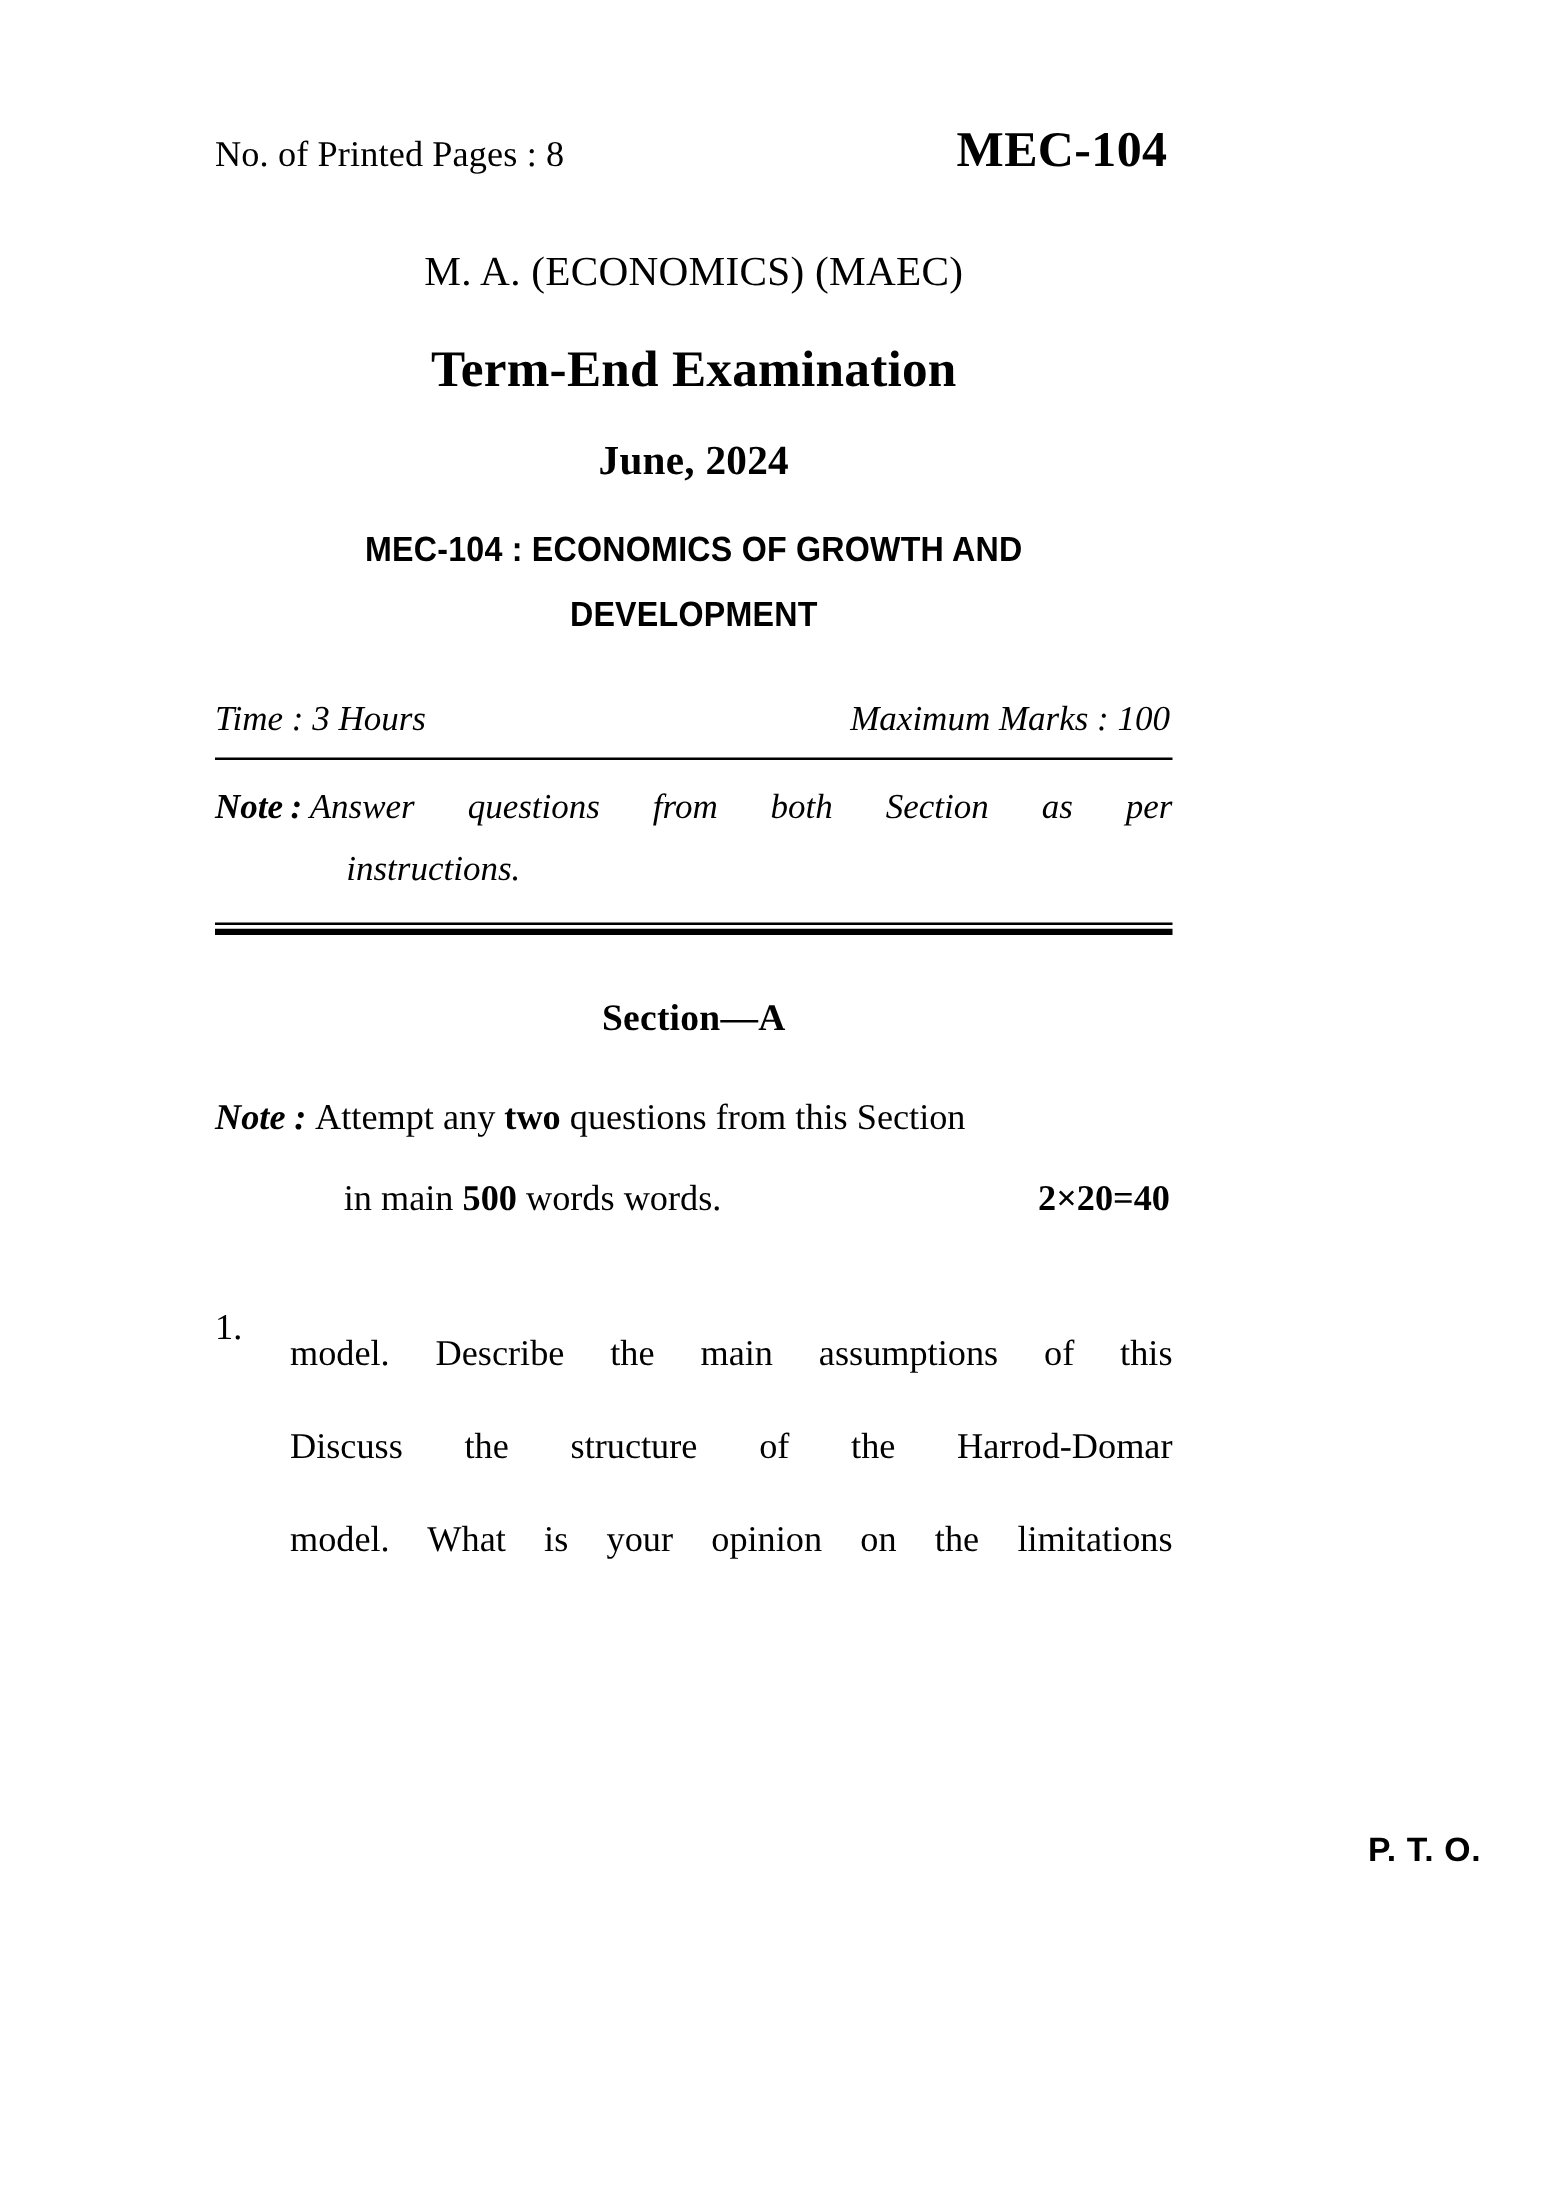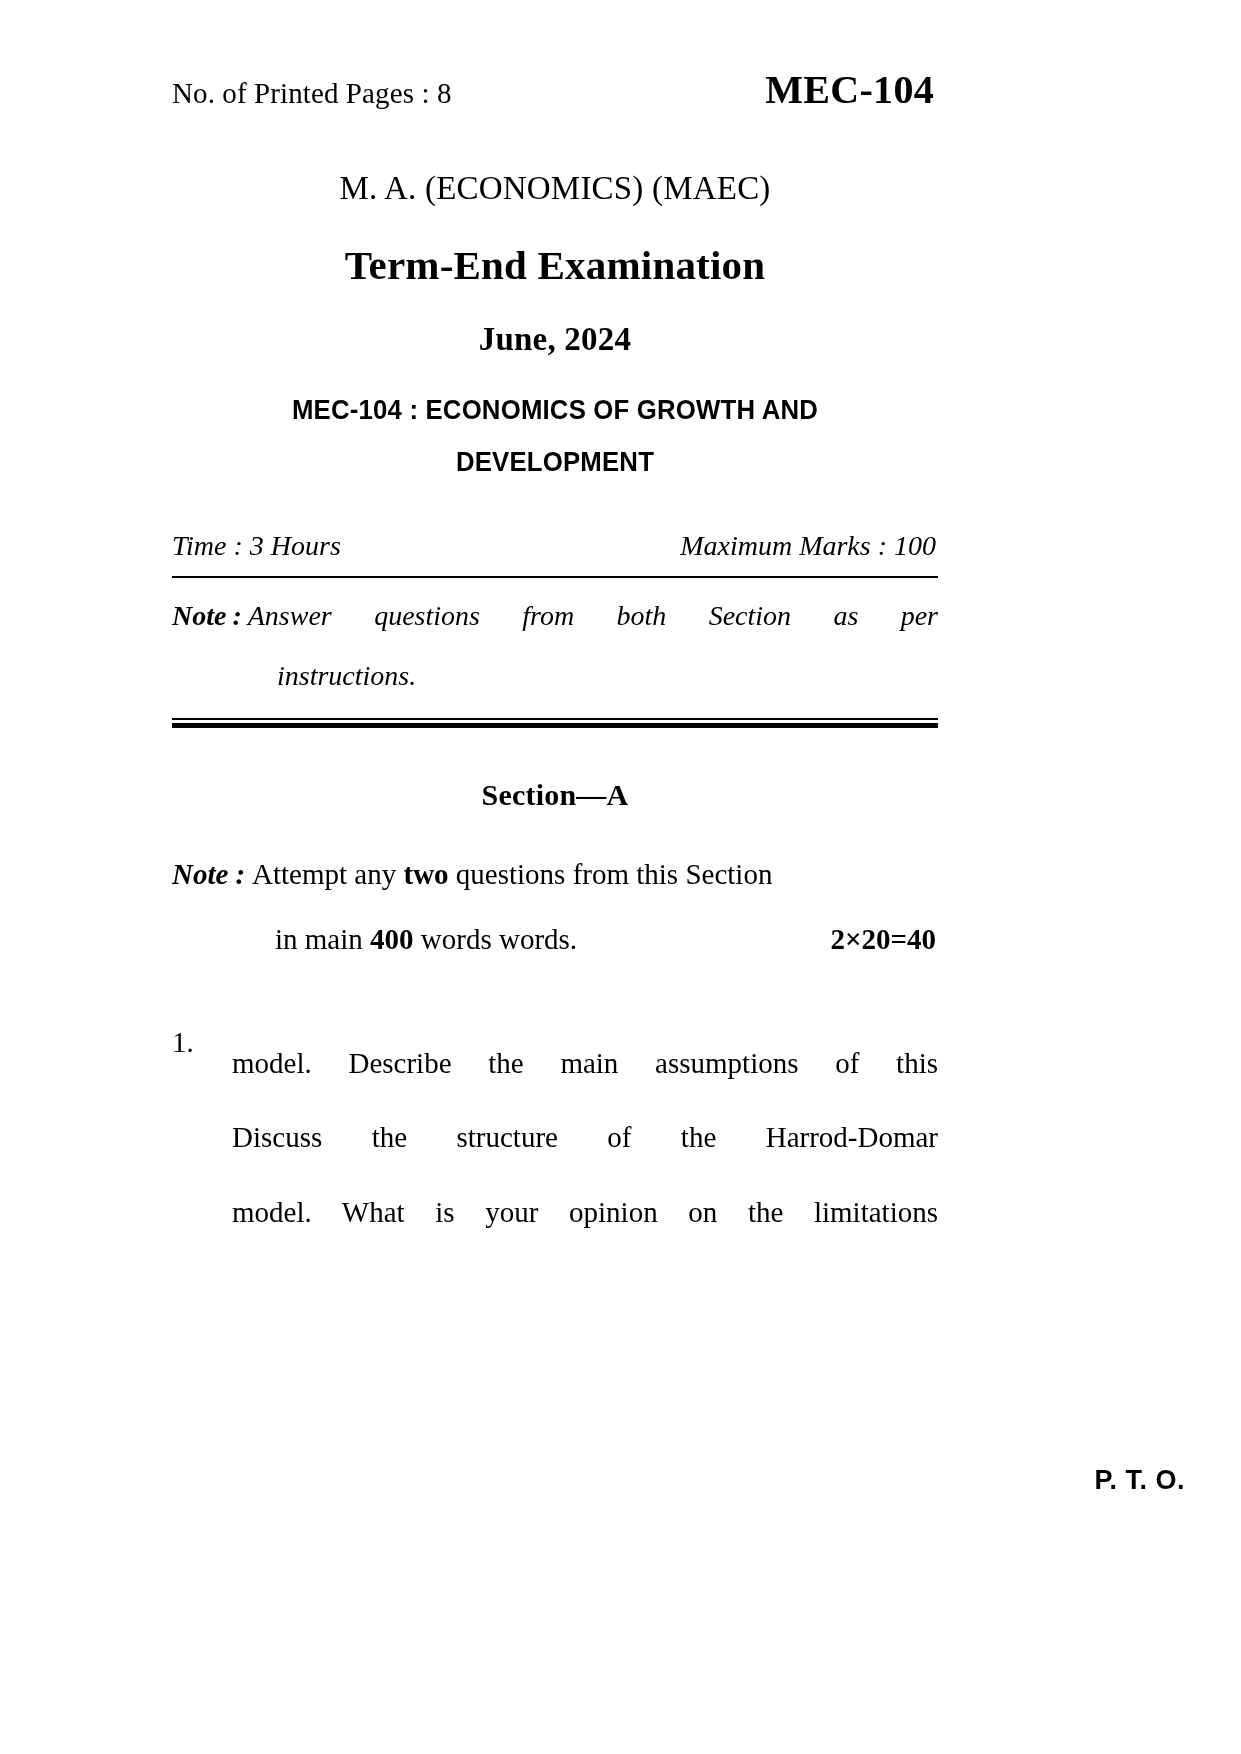--- a/index.html
+++ b/index.html
@@ -22,21 +22,21 @@
     left: 172px;
     top: 0;
     width: 766px;
   }
 
   
   .header-row {
     display: flex;
     align-items: baseline;
     justify-content: space-between;
-    margin-top: 66px;
+    margin-top: 96px;
     height: 52px;
   }
   .printed-pages {
     font-size: 29px;
     letter-spacing: 0.1px;
     white-space: nowrap;
   }
   .course-code {
     font-size: 40px;
     font-weight: bold;
@@ -119,21 +119,21 @@
     padding: 0 6px 0 6px;
     flex: 0 0 auto;
   }
   .note-text {
     flex: 1 1 auto;
     text-align: justify;
     text-align-last: justify;
     font-style: italic;
   }
   .note-line2 {
-    margin-top: 28px;
+    margin-top: 18px;
     padding-left: 105px;
     font-style: italic;
   }
 
   .rule-double {
     margin-top: 26px;
     width: 100%;
   }
   .rule-double .thin {
     height: 2px;
@@ -278,21 +278,21 @@
 
     <div class="section-head">Section—A</div>
 
     <div class="section-note">
       <div class="sn-line1">
         <span class="sn-label">Note</span>
         <span class="sn-colon">:</span>
         <span class="sn-text"><span>Attempt any </span><b class="inline-b">two</b><span> questions from this Section</span></span>
       </div>
       <div class="sn-line2">
-        <span class="sn-words"><span>in main </span><b class="inline-b">400</b><span> words words.</span></span>
+        <span class="sn-words"><span>in main </span><b class="inline-b">500</b><span> words words.</span></span>
         <span class="sn-marks">2×20=40</span>
       </div>
     </div>
 
     <div class="question">
       <span class="q-num">1.</span>
       <span class="q-body">
         <div class="justify-line">model. Describe the main assumptions of this</div>
         <div class="justify-line">Discuss the structure of the Harrod-Domar</div>
         <div class="justify-line">model. What is your opinion on the limitations</div>

